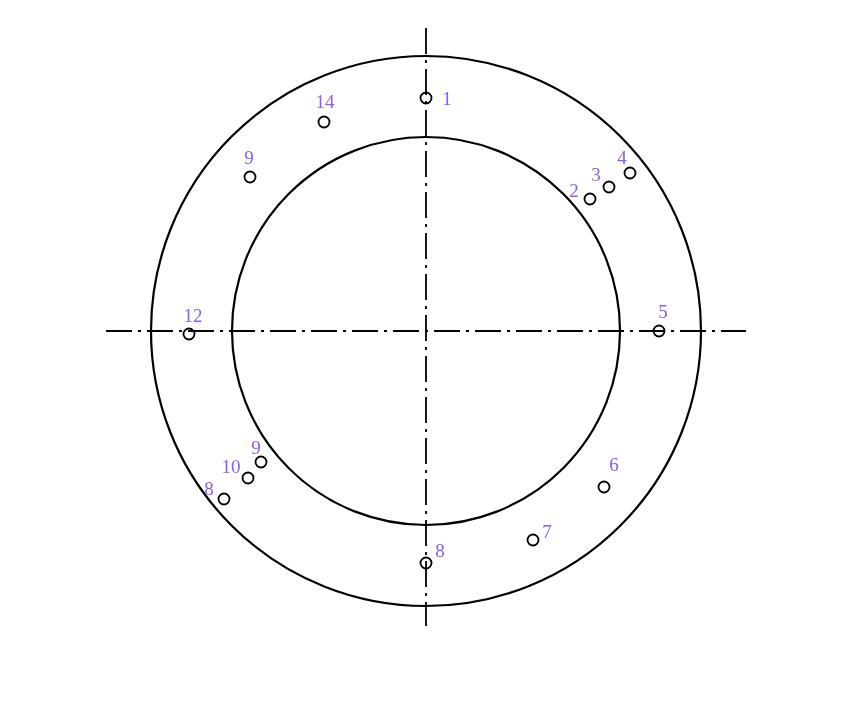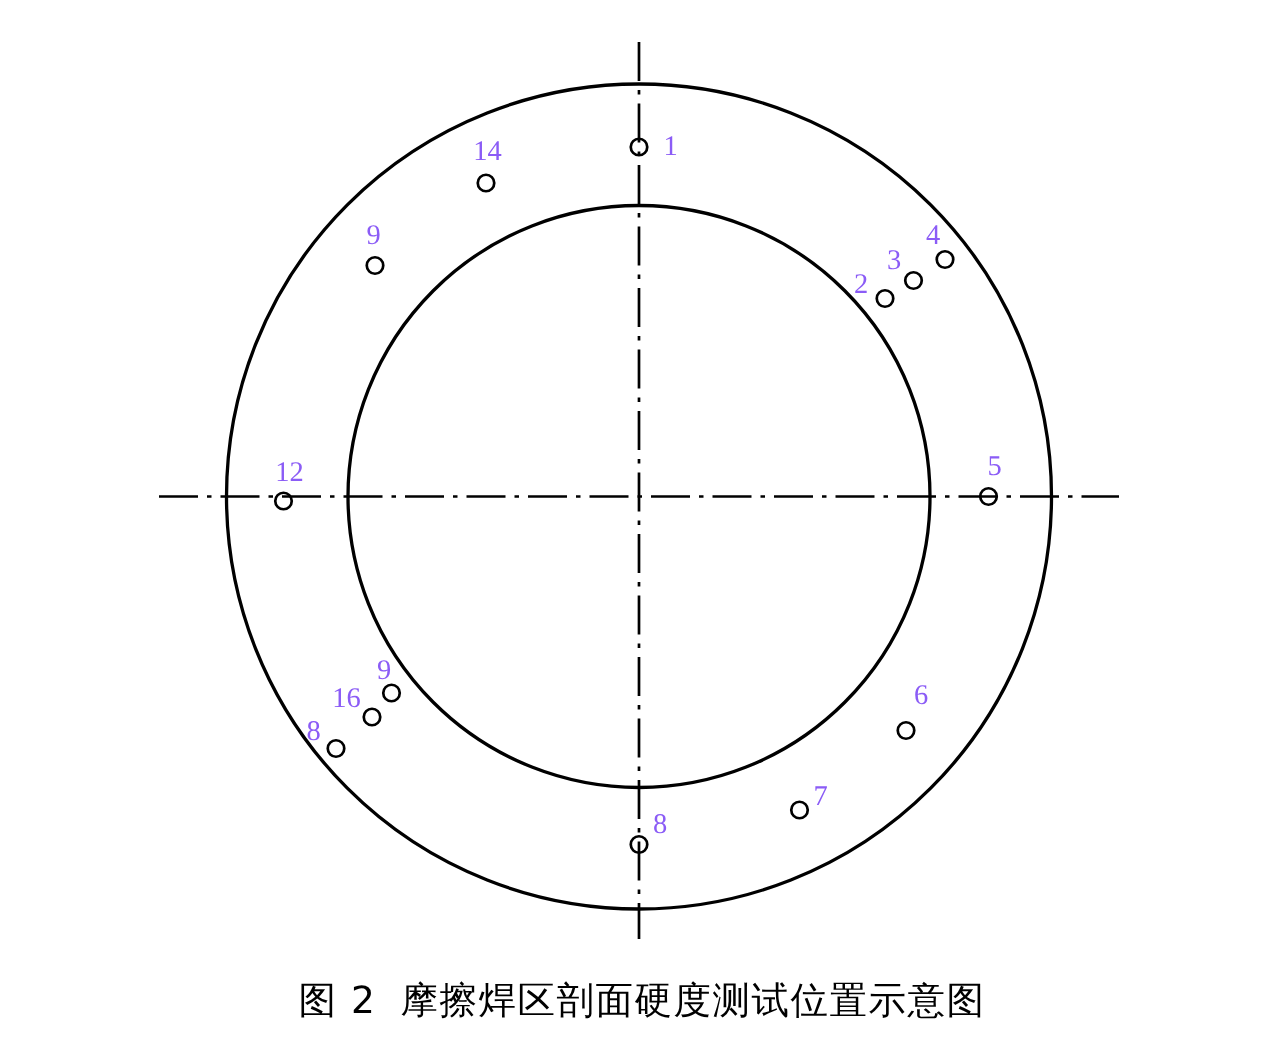--- a/index.html
+++ b/index.html
@@ -84,23 +84,20 @@
 
   <div class="pt-label" style="left:447px; top:98px;">1</div>
   <div class="pt-label" style="left:574px; top:190px;">2</div>
   <div class="pt-label" style="left:596px; top:174px;">3</div>
   <div class="pt-label" style="left:622px; top:157px;">4</div>
   <div class="pt-label" style="left:663px; top:311px;">5</div>
   <div class="pt-label" style="left:614px; top:464px;">6</div>
   <div class="pt-label" style="left:547px; top:531px;">7</div>
   <div class="pt-label" style="left:440px; top:550px;">8</div>
   <div class="pt-label" style="left:256px; top:447px;">9</div>
-  <div class="pt-label" style="left:231px; top:466px;">16</div>
+  <div class="pt-label" style="left:231px; top:466px;">10</div>
   <div class="pt-label" style="left:209px; top:488px;">8</div>
   <div class="pt-label" style="left:193px; top:315px;">12</div>
   <div class="pt-label" style="left:249px; top:157px;">9</div>
   <div class="pt-label" style="left:325px; top:101px;">14</div>
 
-  <div id="caption">
-    <span class="cap-num">图 2</span><span>摩擦焊区剖面硬度测试位置示意图</span>
-  </div>
 
 </div>
 
 </body></html>

